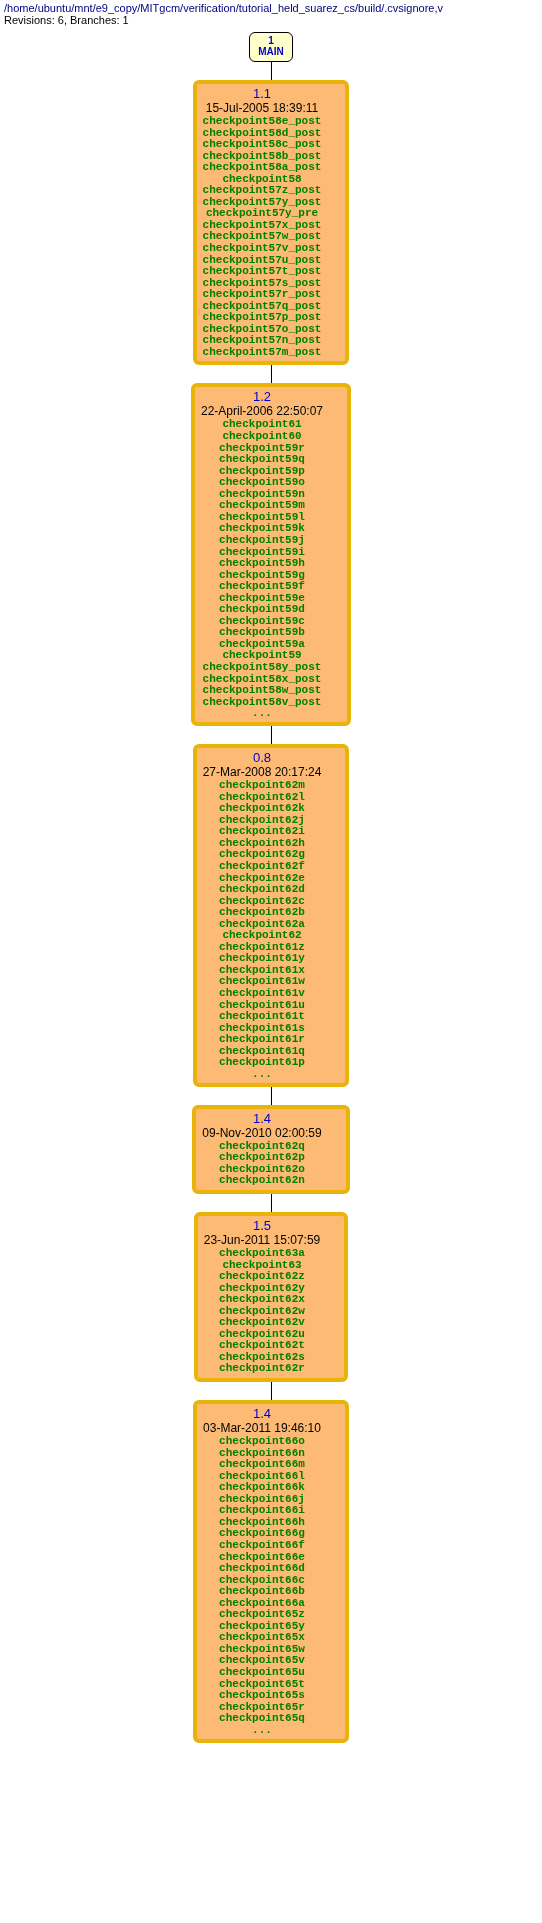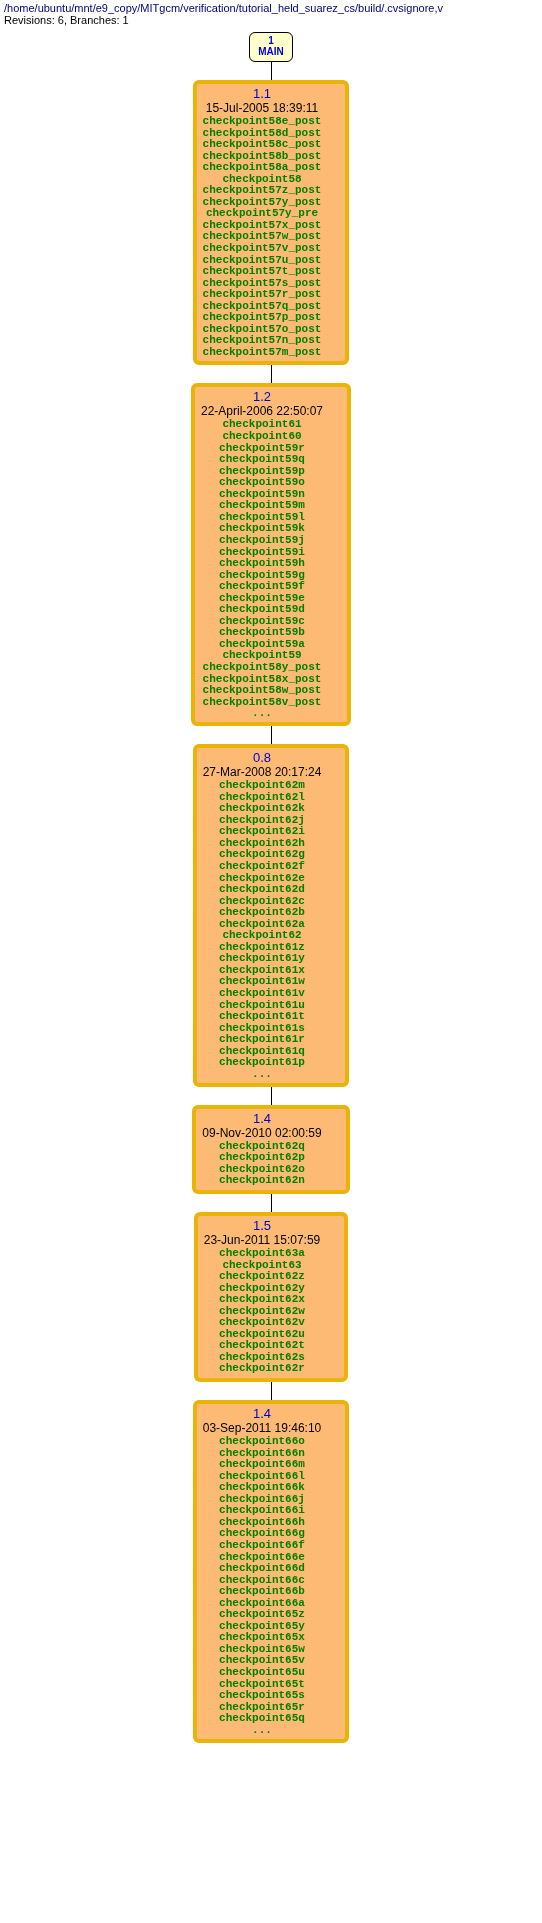--- a/index.html
+++ b/index.html
@@ -207,21 +207,21 @@
         <div class="tag">checkpoint62w</div>
         <div class="tag">checkpoint62v</div>
         <div class="tag">checkpoint62u</div>
         <div class="tag">checkpoint62t</div>
         <div class="tag">checkpoint62s</div>
         <div class="tag">checkpoint62r</div>
       </div>
       <div class="connector"></div>
       <div class="rev-box">
         <div class="rev-num">1.4</div>
-        <div class="rev-date">03-Sep-2011 19:46:10</div>
+        <div class="rev-date">03-Mar-2011 19:46:10</div>
         <div class="tag">checkpoint66o</div>
         <div class="tag">checkpoint66n</div>
         <div class="tag">checkpoint66m</div>
         <div class="tag">checkpoint66l</div>
         <div class="tag">checkpoint66k</div>
         <div class="tag">checkpoint66j</div>
         <div class="tag">checkpoint66i</div>
         <div class="tag">checkpoint66h</div>
         <div class="tag">checkpoint66g</div>
         <div class="tag">checkpoint66f</div>

